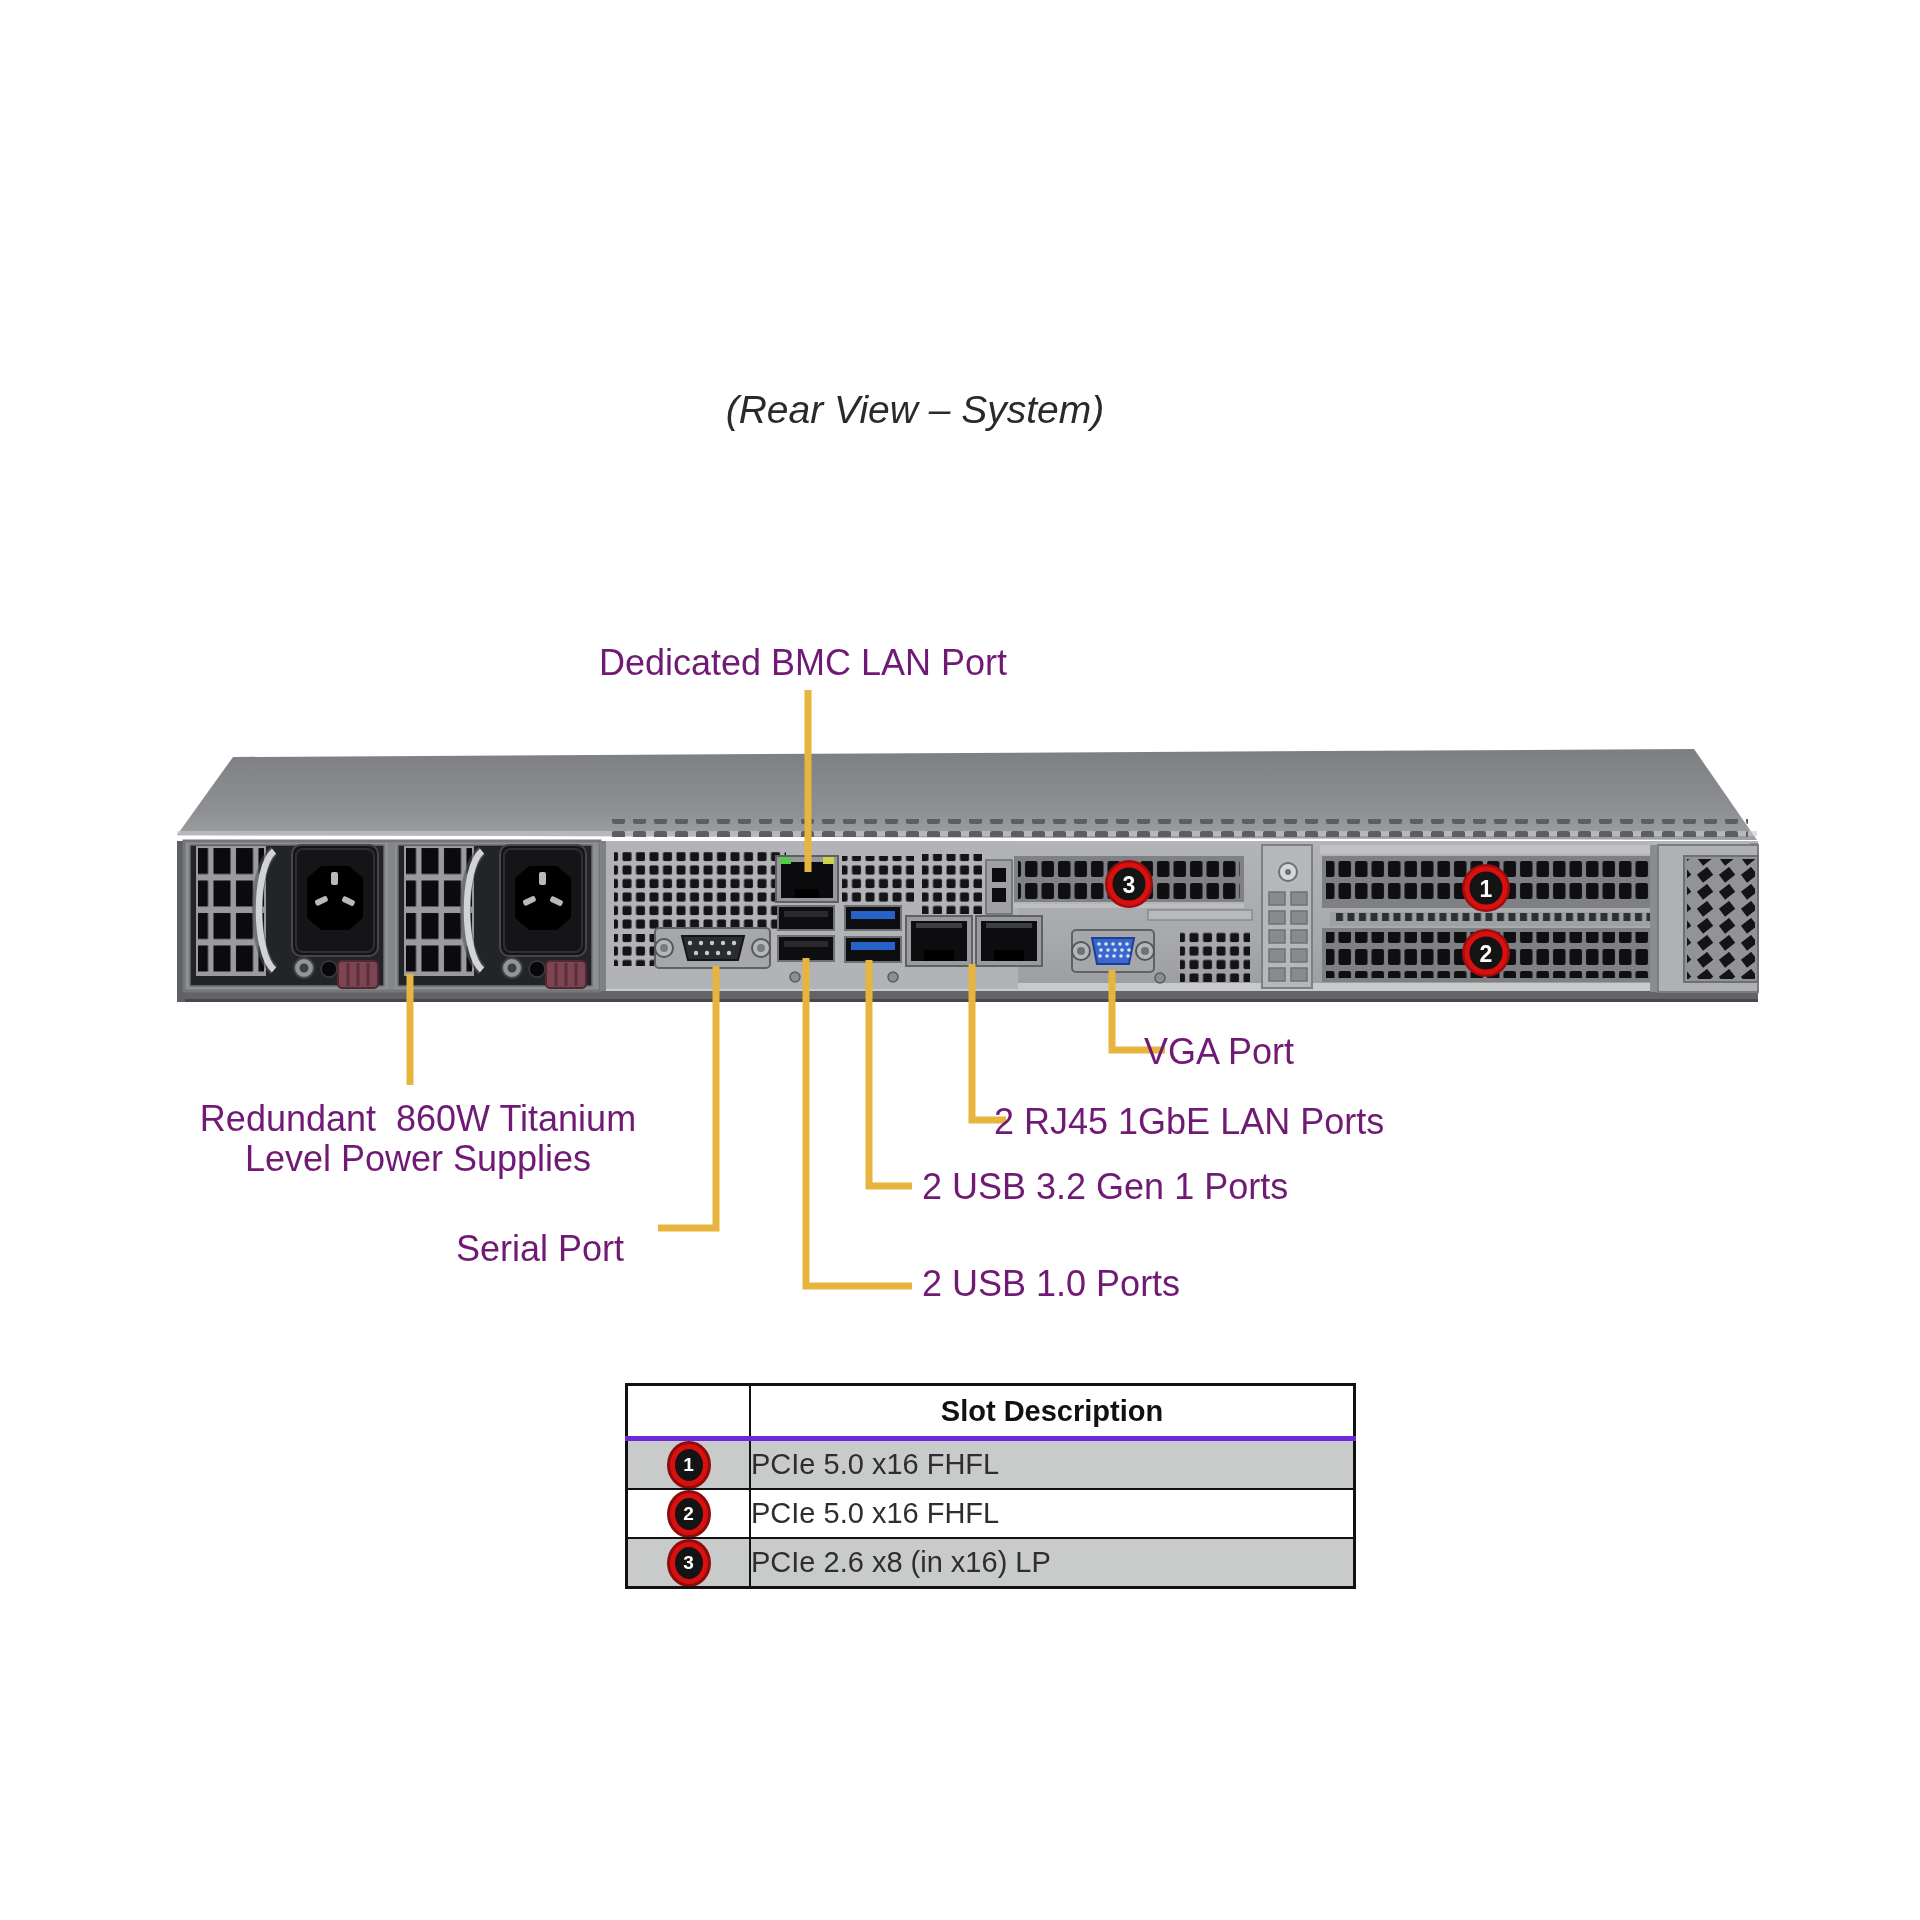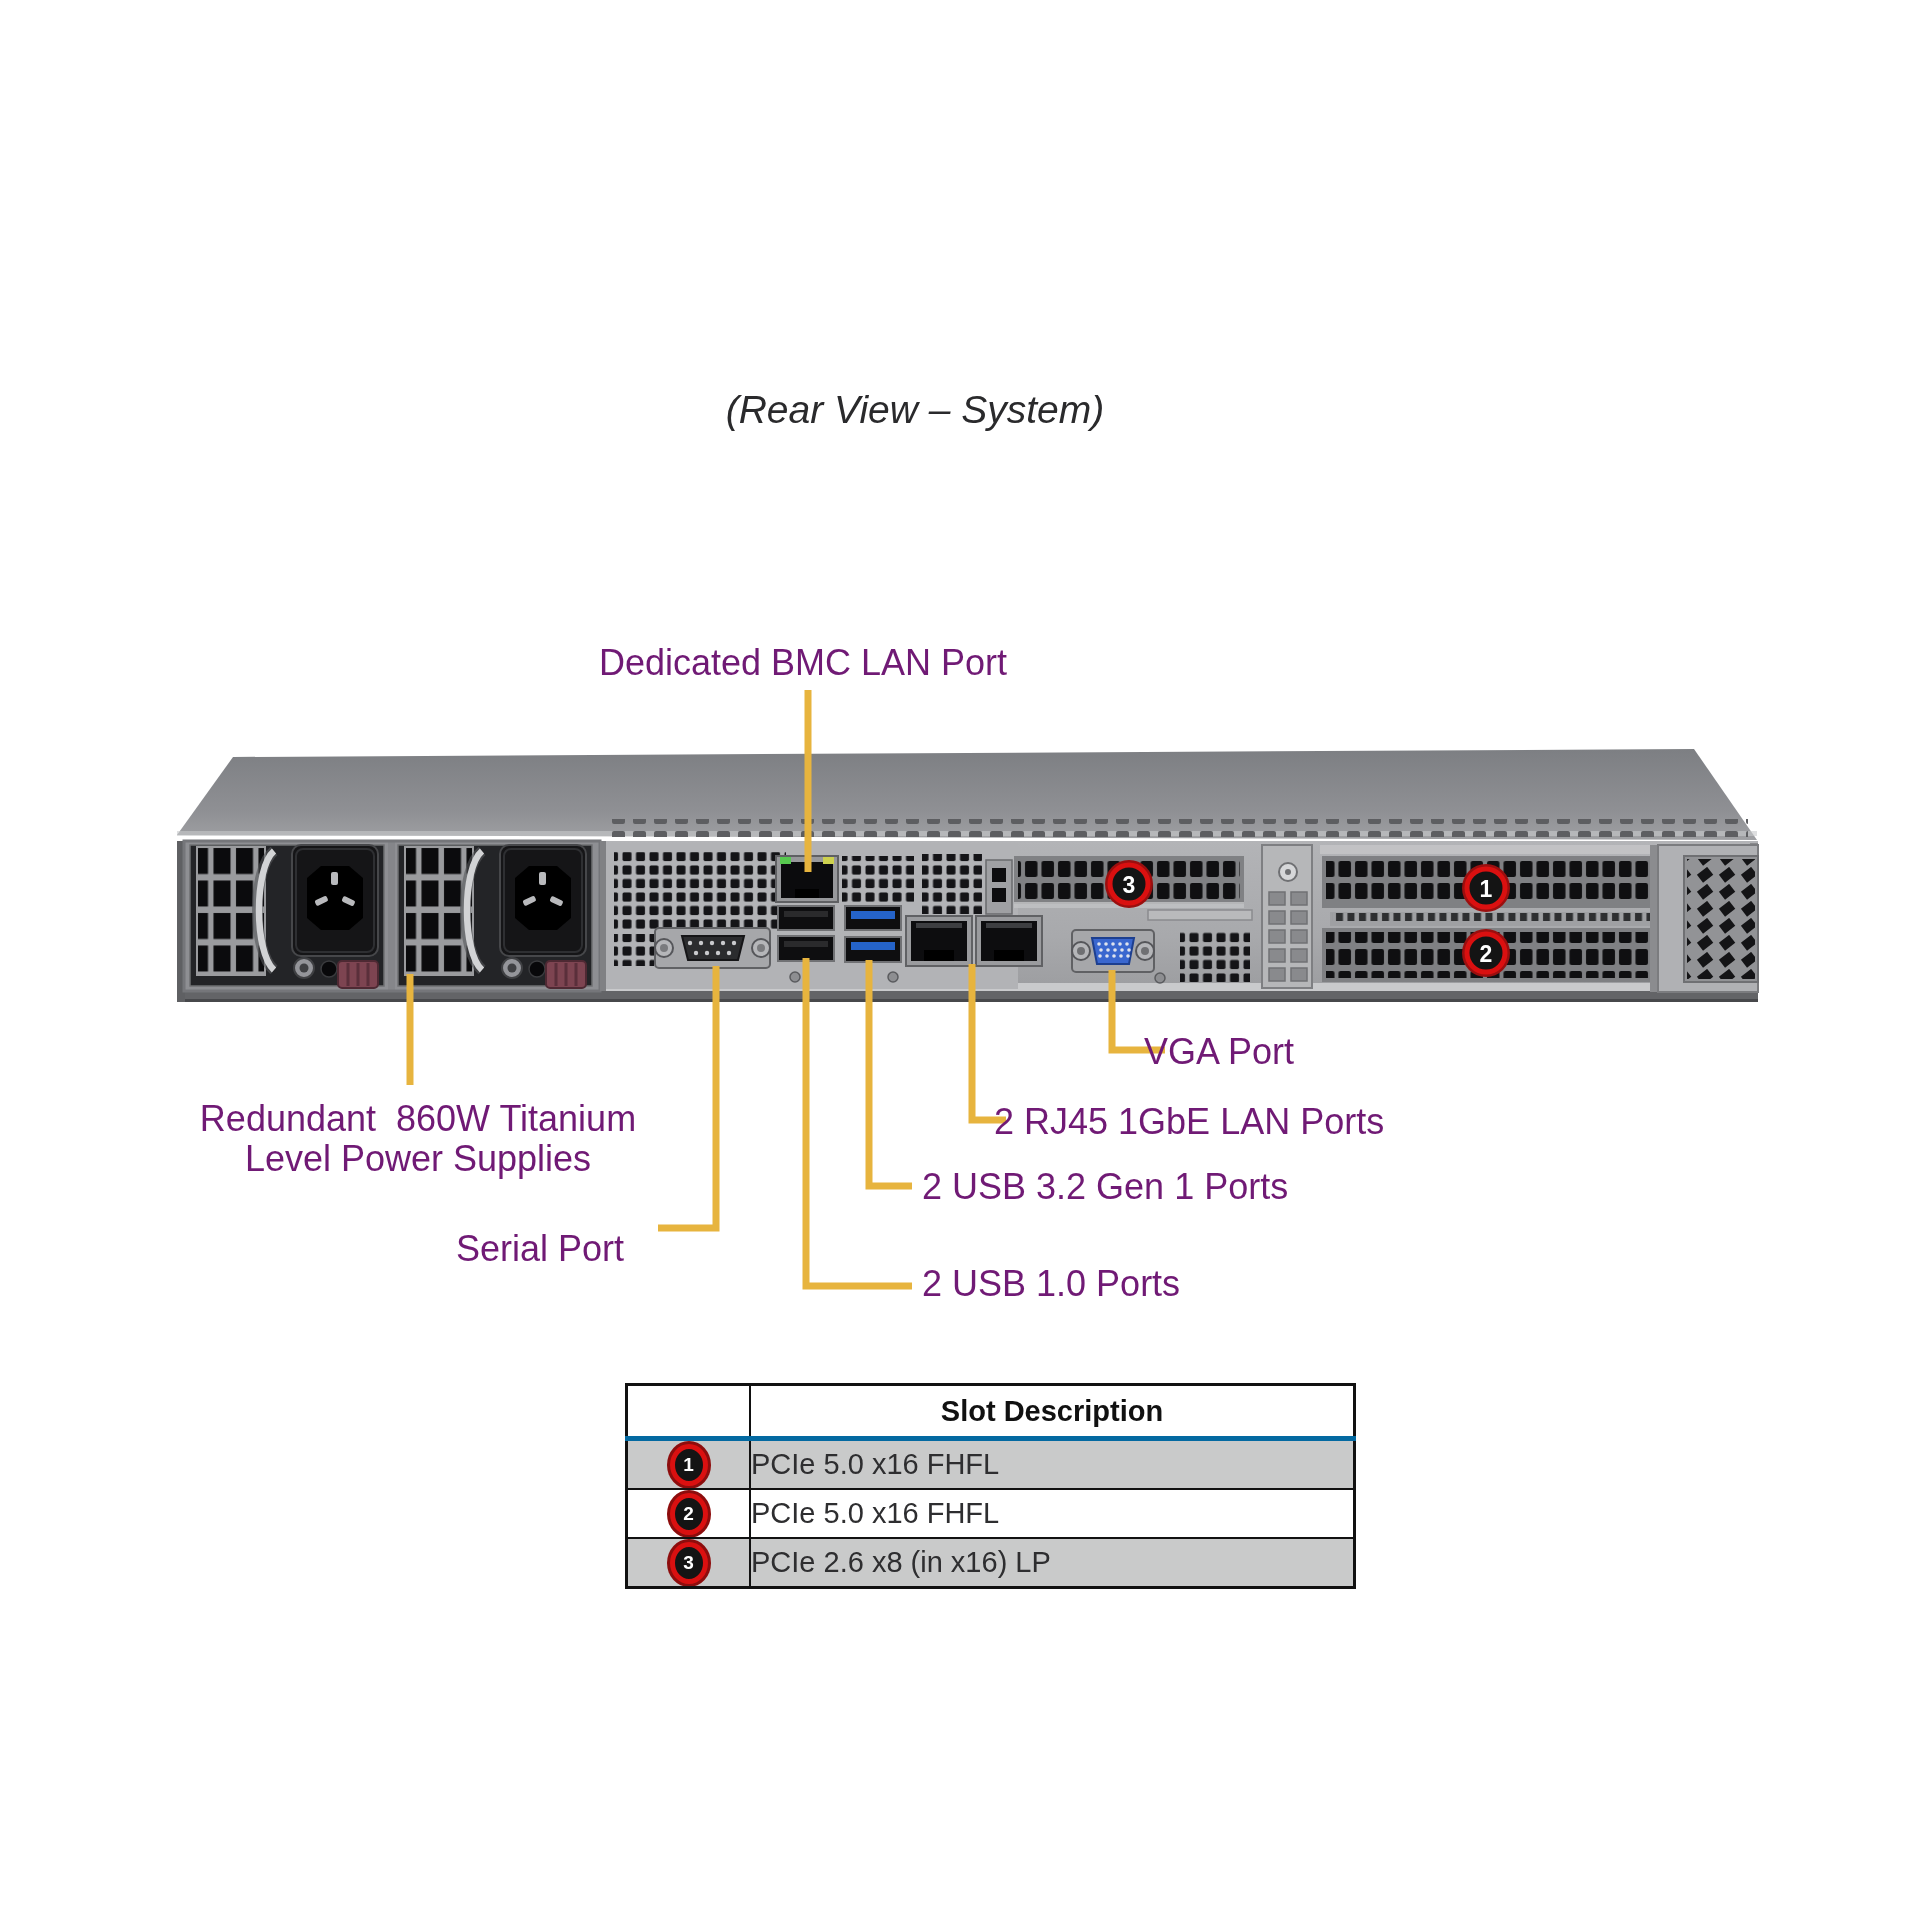--- a/index.html
+++ b/index.html
@@ -16,21 +16,21 @@
   .lbl{position:absolute;font-size:36px;line-height:1;color:#701a75;white-space:pre;}
   .lbl.center{transform:translateX(-50%);}
   .lbl.rightal{transform:translateX(-100%);}
   .title{position:absolute;font-size:39px;font-style:italic;color:#2a2a2c;white-space:pre;
          transform:translateX(-50%);}
   
   .slot-table{position:absolute;left:625px;top:1383px;border-collapse:collapse;
               border:3px solid #111;}
   .slot-table td,.slot-table th{border:2px solid #111;padding:0;}
   .slot-table thead th{height:50px;background:#fff;font-weight:bold;font-size:29px;
-                       color:#111;border-bottom:5px solid #0369a1;}
+                       color:#111;border-bottom:5px solid #6d28d9;}
   .slot-table .c-badge{width:121px;}
   .slot-table .c-desc{width:602px;}
   .slot-table tbody td{height:47px;}
   .slot-table tbody tr.gray td{background:var(--c-row_gray,#c9caca);}
   .slot-table tbody tr.white td{background:#fff;}
   .desc-cell{font-size:29px;color:#2e2e30;padding-left:26px;text-align:left;}
   .tbadge{width:28px;height:32px;border-radius:50%;background:#141414;
           border:5px solid var(--c-badge_ring,#da1010);box-shadow:0 0 0 3px #8d0d0d;
           color:#fff;font-weight:bold;font-size:19px;display:flex;align-items:center;
           justify-content:center;margin:0 auto;}

